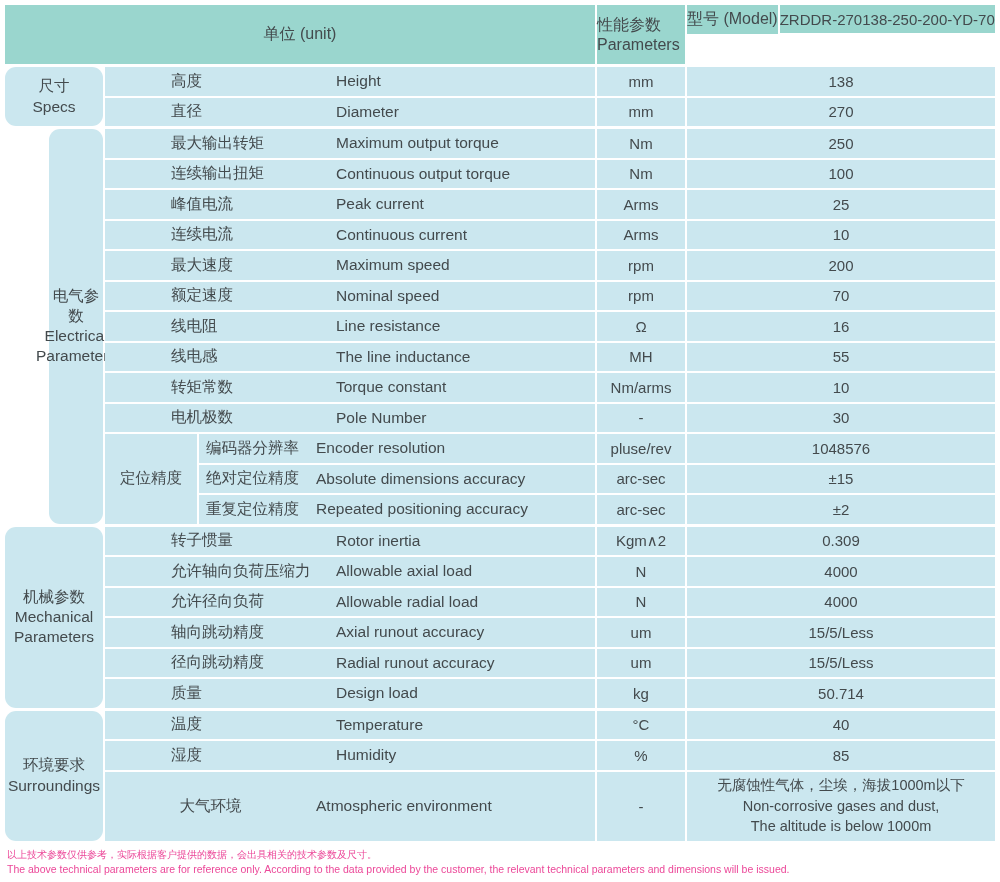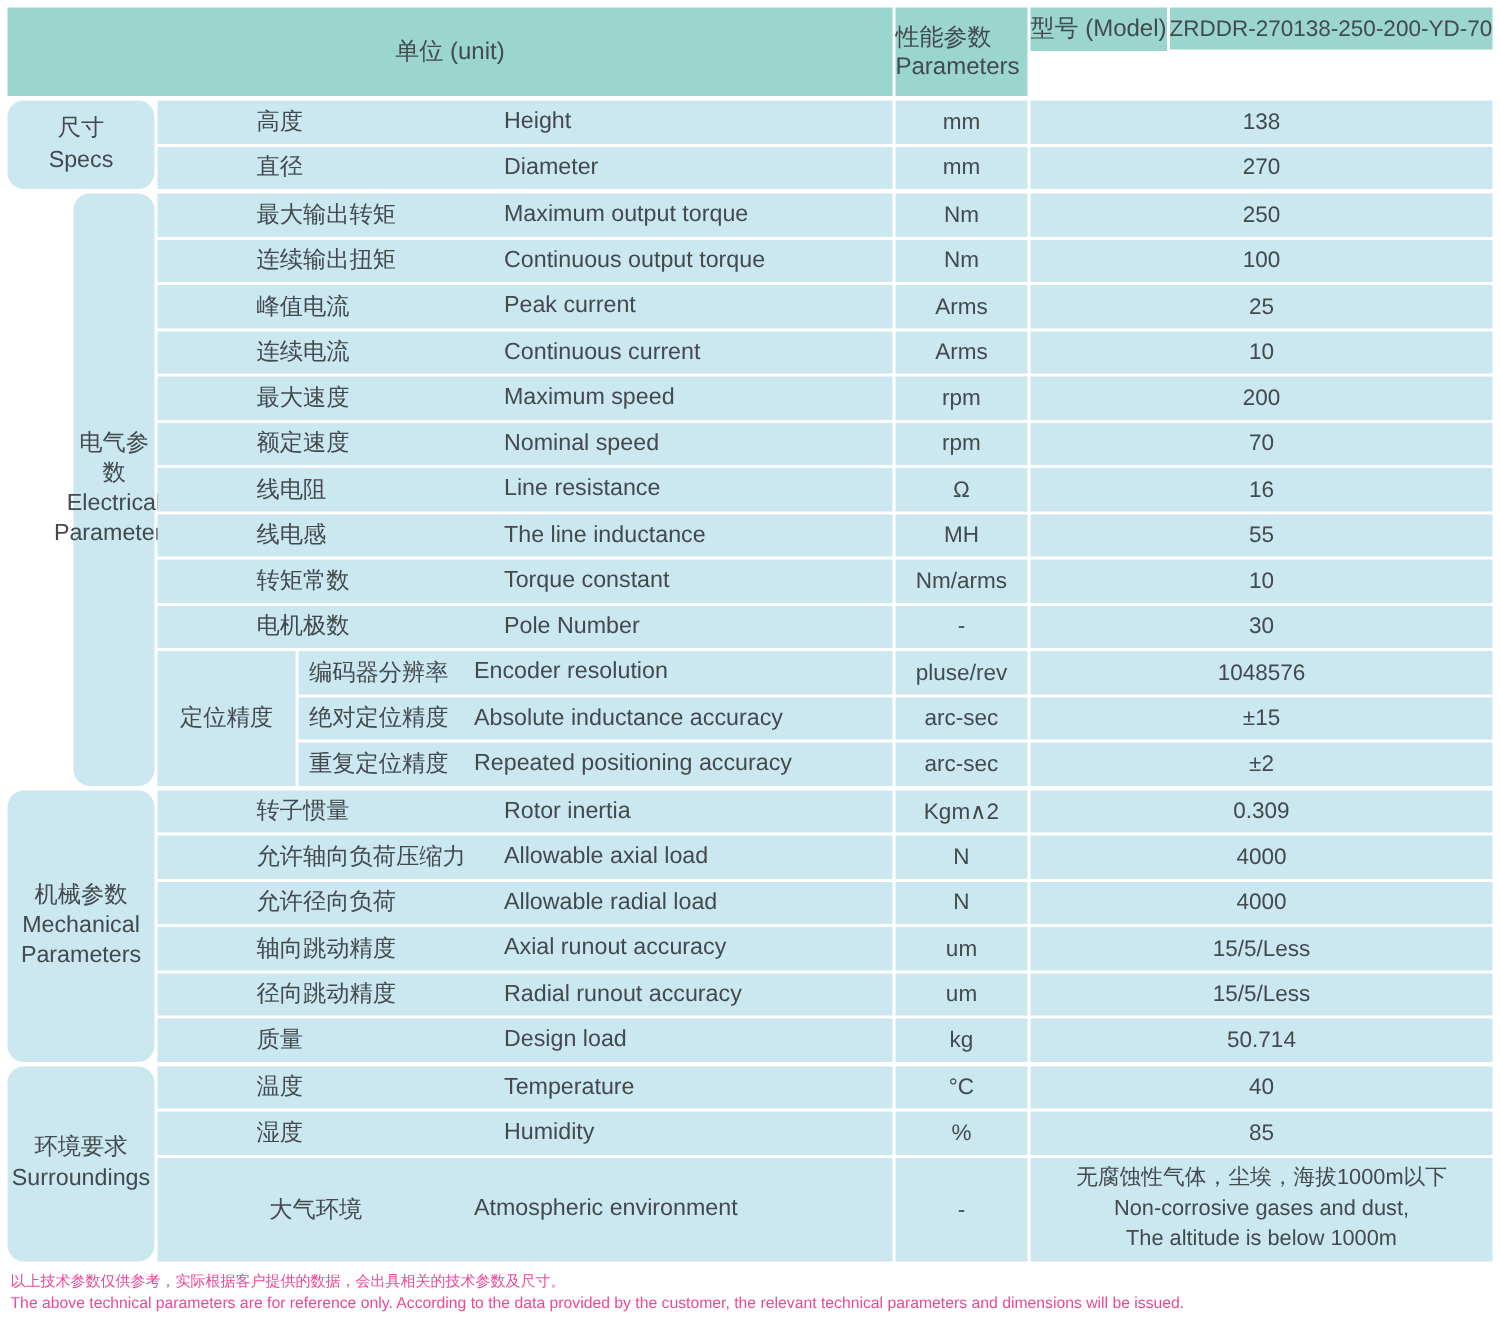--- a/index.html
+++ b/index.html
@@ -160,21 +160,21 @@
       <div class="cell val">30</div>
 
       <div class="prec-block">
         <div class="cell prec-cat span3r">定位精度</div>
         <div class="cell sub-label">
             <span class="cn-s">编码器分辨率</span>
             <span class="en">Encoder resolution</span>
           </div>
         <div class="cell sub-label">
             <span class="cn-s">绝对定位精度</span>
-            <span class="en">Absolute inductance accuracy</span>
+            <span class="en">Absolute dimensions accuracy</span>
           </div>
         <div class="cell sub-label">
             <span class="cn-s">重复定位精度</span>
             <span class="en">Repeated positioning accuracy</span>
           </div>
       </div>
       <div class="cell unit">pluse/rev</div>
       <div class="cell val">1048576</div>
       <div class="cell unit">arc-sec</div>
       <div class="cell val">±15</div>

